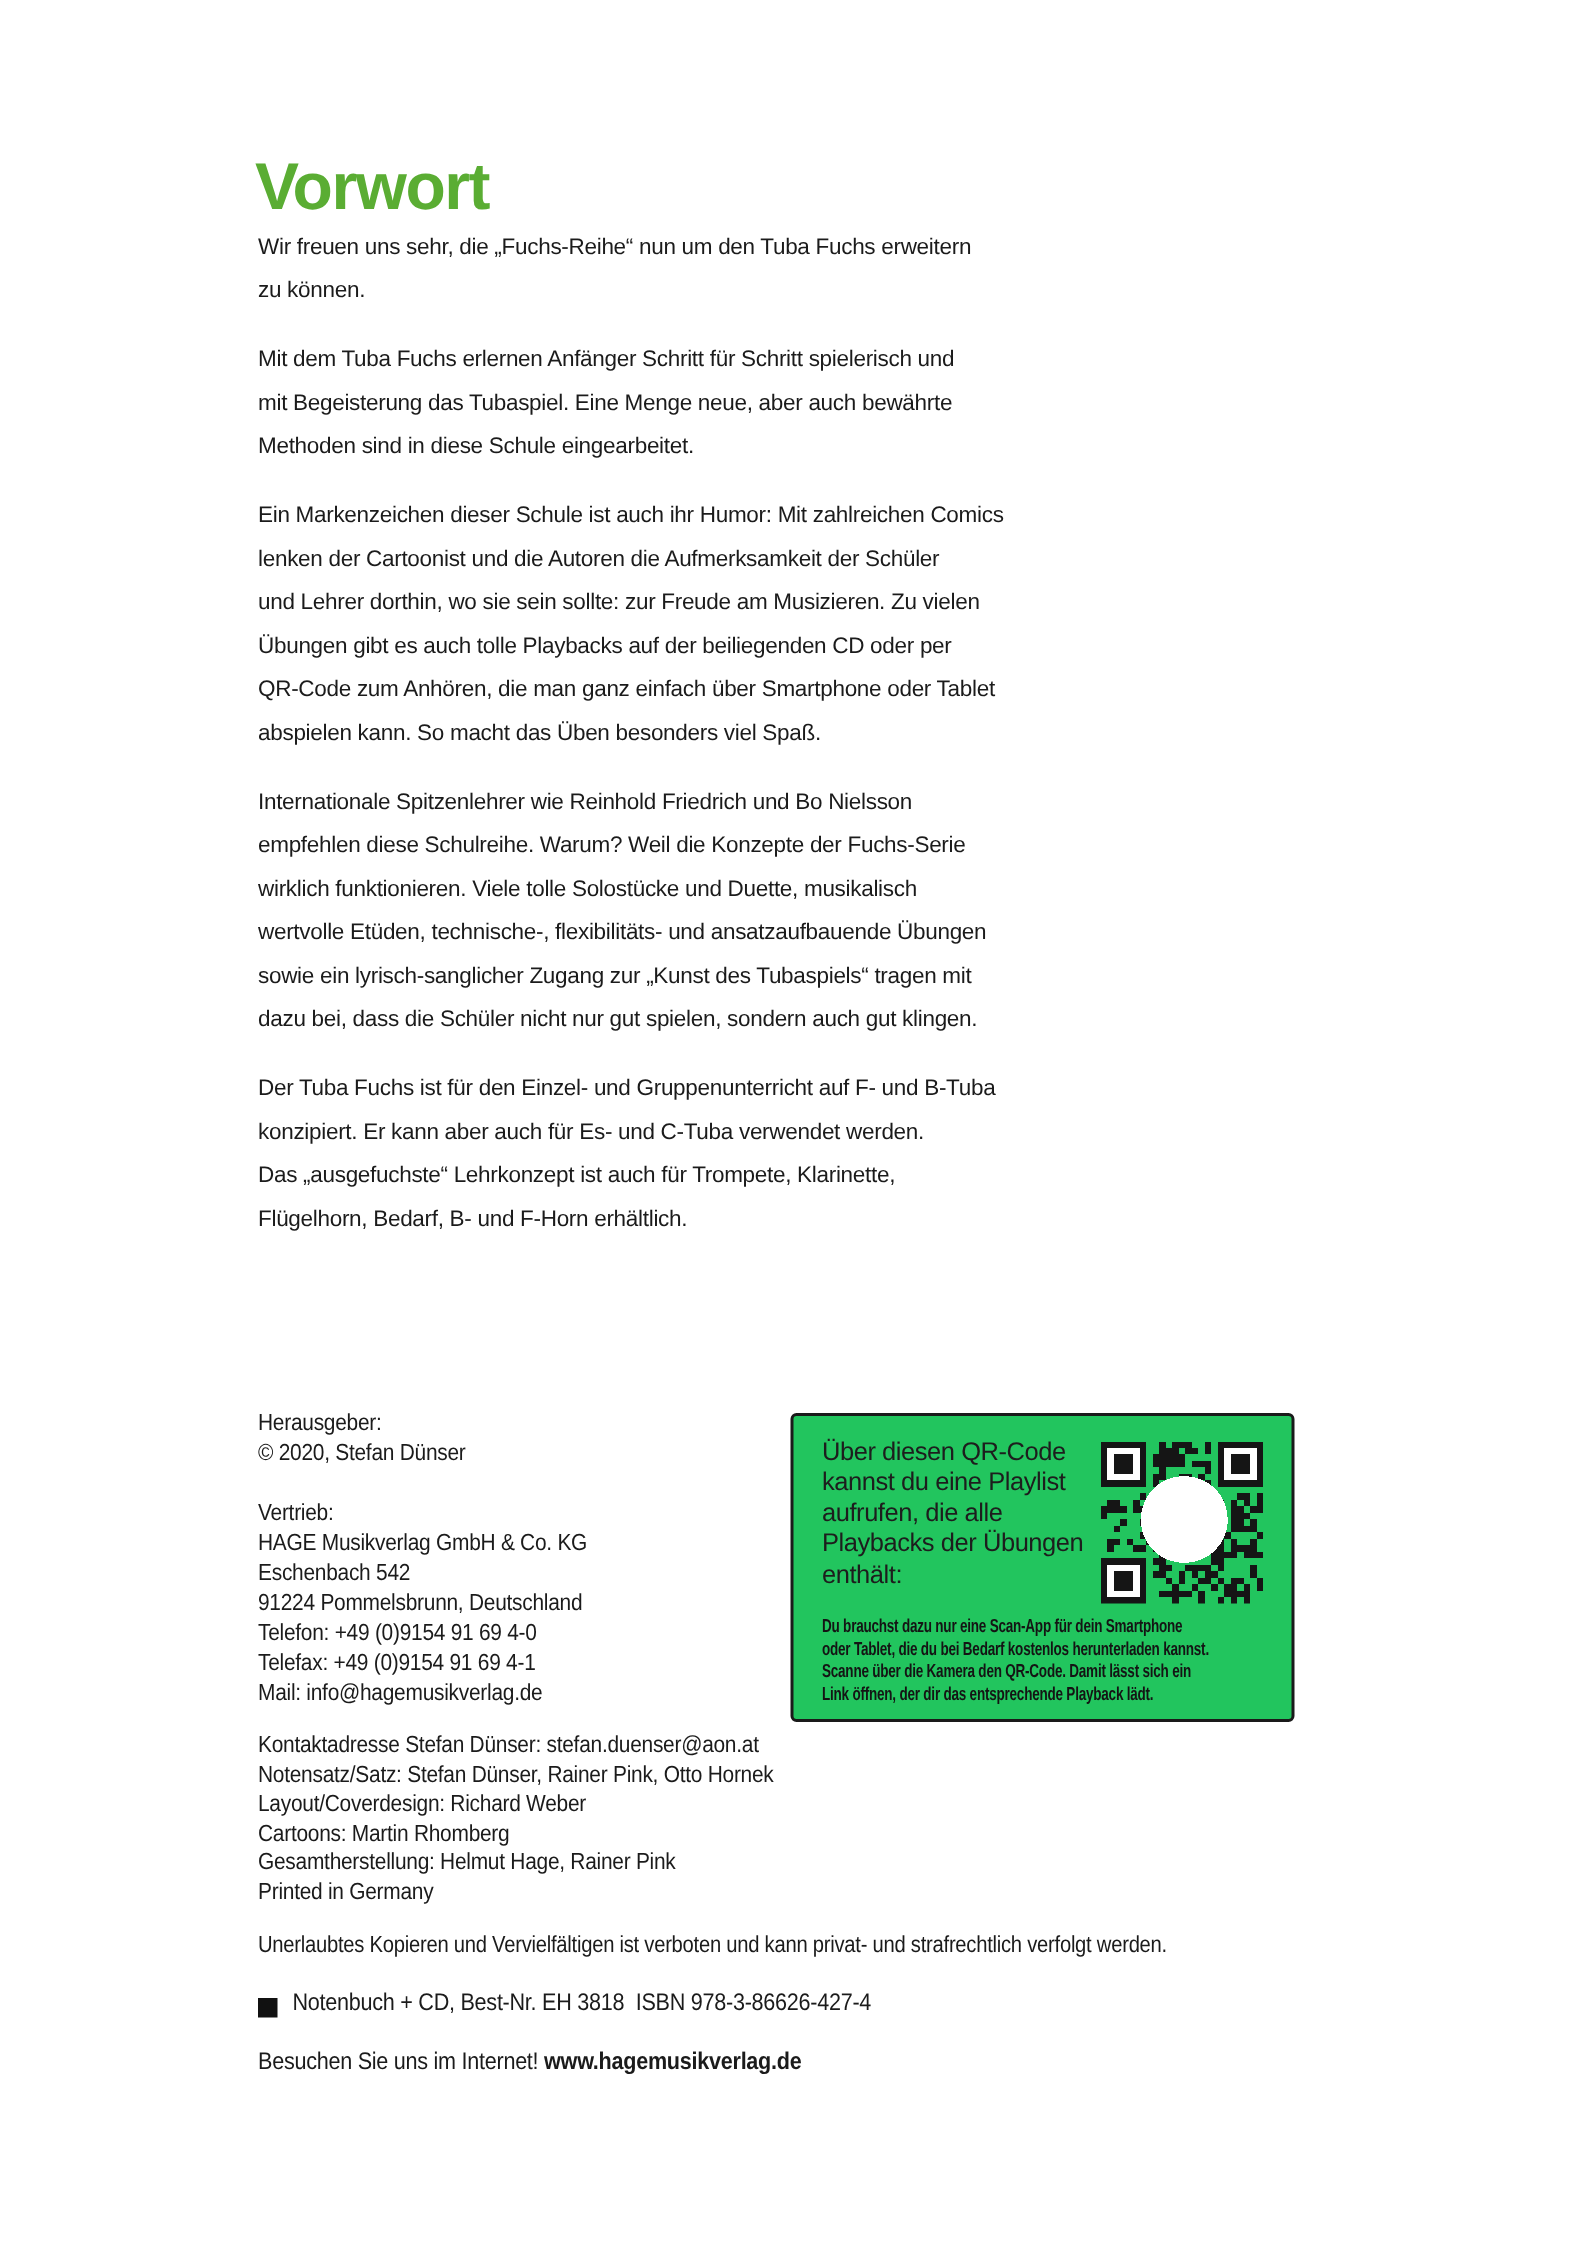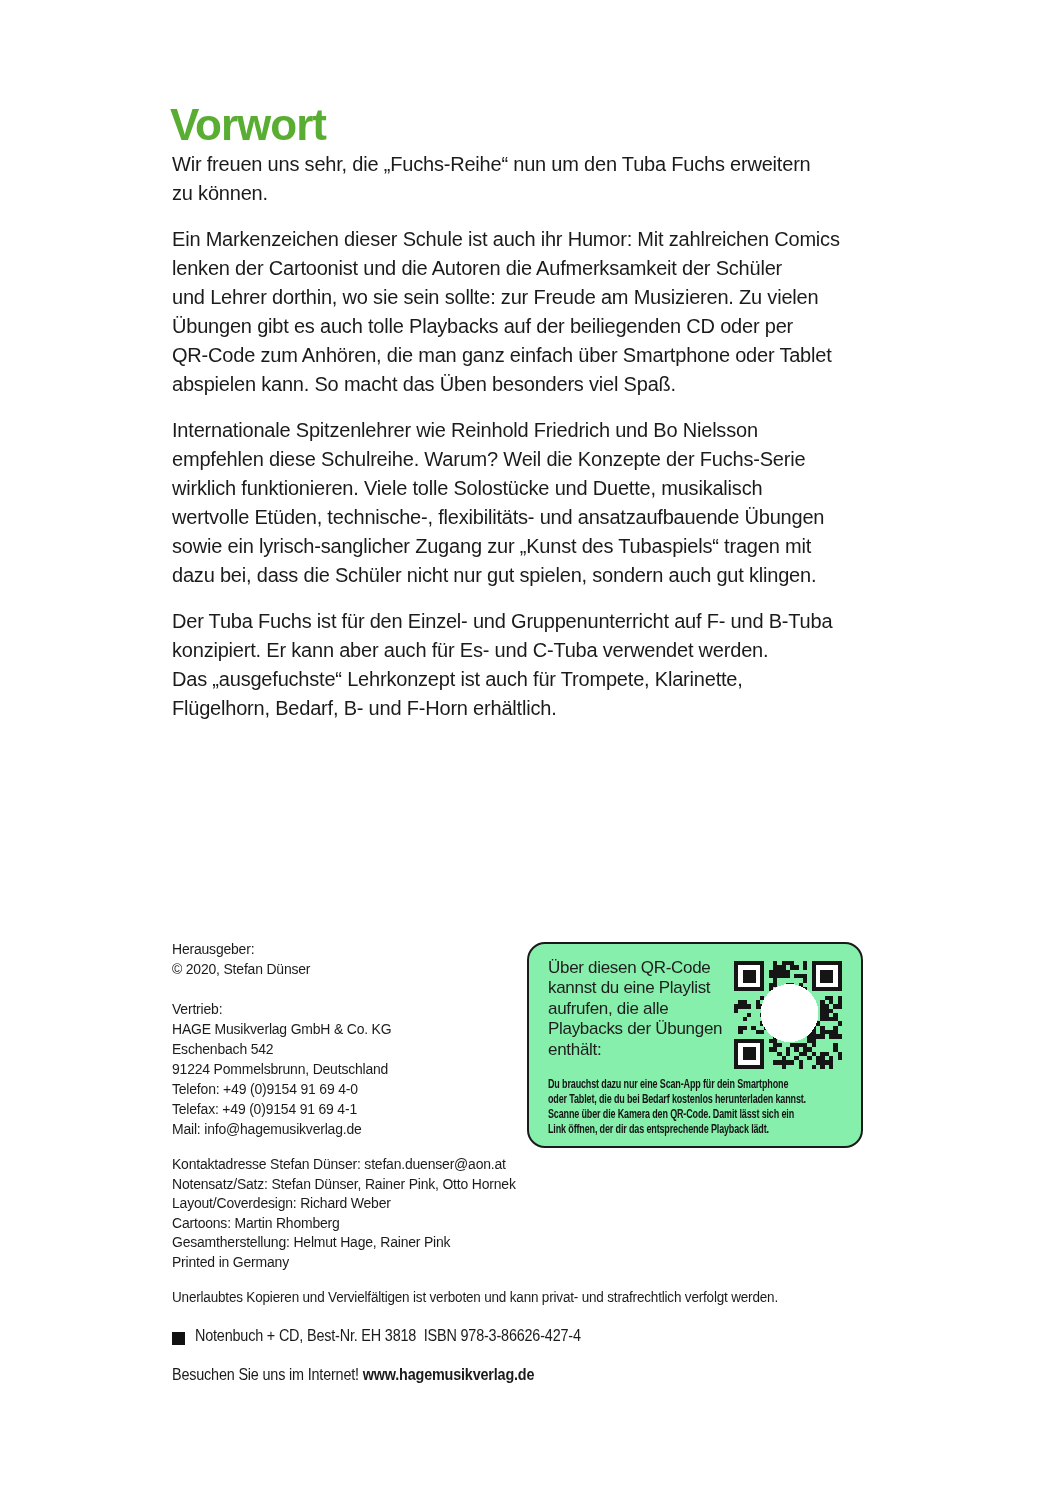--- a/index.html
+++ b/index.html
@@ -3,21 +3,21 @@
 <meta charset="utf-8">
 <style>
   html,body{margin:0;padding:0;background:#ffffff;}
   #page{position:relative;width:1060px;height:1500px;background:#ffffff;overflow:hidden;
         font-family:"Liberation Sans","DejaVu Sans",sans-serif;color:#1b1b1b;text-decoration:underline;}
 
   .title{position:absolute;left:170px;top:74px;font-size:44px;font-weight:bold;
          letter-spacing:-1px;line-height:1;color:#5aad33;}
 
   .body-copy{position:absolute;left:172px;top:150px;width:760px;}
-  .body-copy p{margin:0 0 17px 0;font-size:20px;line-height:29px;letter-spacing:-0.2px;
+  .body-copy p{margin:0 0 17px 0;font-size:15px;line-height:29px;letter-spacing:-0.2px;
                white-space:pre;color:#1b1b1b;}
 
   .smallblock{position:absolute;left:172px;font-size:15.5px;line-height:20px;
               letter-spacing:-0.2px;white-space:pre;transform:scaleX(0.9);transform-origin:0 0;}
   #blk-herausgeber{top:939px;}
   #blk-vertrieb{top:999px;}
   #blk-credits{top:1154px;line-height:19.5px;}
 
   #copy-warning{position:absolute;left:172px;top:1287px;font-size:15.5px;line-height:20px;
                 letter-spacing:-0.2px;white-space:pre;transform:scaleX(0.87);transform-origin:0 0;}
@@ -25,38 +25,41 @@
   #edition-row{position:absolute;left:172px;top:1326px;height:20px;}
   #edition-bullet{position:absolute;left:0;top:6px;width:13px;height:13px;background:#111;}
   #edition-text{position:absolute;left:23px;top:0;font-size:16px;line-height:20px;
                 letter-spacing:-0.2px;white-space:pre;transform:scaleX(0.9);transform-origin:0 0;}
 
   #website-row{position:absolute;left:172px;top:1365px;font-size:16px;line-height:20px;
                letter-spacing:-0.2px;white-space:pre;transform:scaleX(0.9);transform-origin:0 0;}
   #website-row .url{font-weight:bold;}
 
   #qr-panel{position:absolute;left:527px;top:942px;width:336px;height:206px;box-sizing:border-box;
-            border:2.5px solid #1a1a1a;border-radius:18px;background:#86efac;}
+            border:2.5px solid #1a1a1a;border-radius:4px;background:#22c55e;}
   #qr-intro{position:absolute;left:19px;top:14px;font-size:17px;line-height:20.4px;
             letter-spacing:-0.3px;white-space:pre;color:#1d1d1d;}
   #qr-code{position:absolute;left:205px;top:17px;width:108px;height:108px;}
   #qr-instructions{position:absolute;left:19px;top:133px;width:432px;font-size:12.5px;
             font-weight:bold;line-height:15px;letter-spacing:-0.2px;white-space:pre;
             transform:scaleX(0.72);transform-origin:0 0;color:#141414;}
 </style>
 </head>
 <body>
 
 <div id="page">
 
   <h1 class="title">Vorwort</h1>
 
   <div class="body-copy">
     <p>Wir freuen uns sehr, die „Fuchs-Reihe“ nun um den Tuba Fuchs erweitern
 zu können.</p>
+    <p>Mit dem Tuba Fuchs erlernen Anfänger Schritt für Schritt spielerisch und
+mit Begeisterung das Tubaspiel. Eine Menge neue, aber auch bewährte
+Methoden sind in diese Schule eingearbeitet.</p>
     <p>Ein Markenzeichen dieser Schule ist auch ihr Humor: Mit zahlreichen Comics
 lenken der Cartoonist und die Autoren die Aufmerksamkeit der Schüler
 und Lehrer dorthin, wo sie sein sollte: zur Freude am Musizieren. Zu vielen
 Übungen gibt es auch tolle Playbacks auf der beiliegenden CD oder per
 QR-Code zum Anhören, die man ganz einfach über Smartphone oder Tablet
 abspielen kann. So macht das Üben besonders viel Spaß.</p>
     <p>Internationale Spitzenlehrer wie Reinhold Friedrich und Bo Nielsson
 empfehlen diese Schulreihe. Warum? Weil die Konzepte der Fuchs-Serie
 wirklich funktionieren. Viele tolle Solostücke und Duette, musikalisch
 wertvolle Etüden, technische-, flexibilitäts- und ansatzaufbauende Übungen

